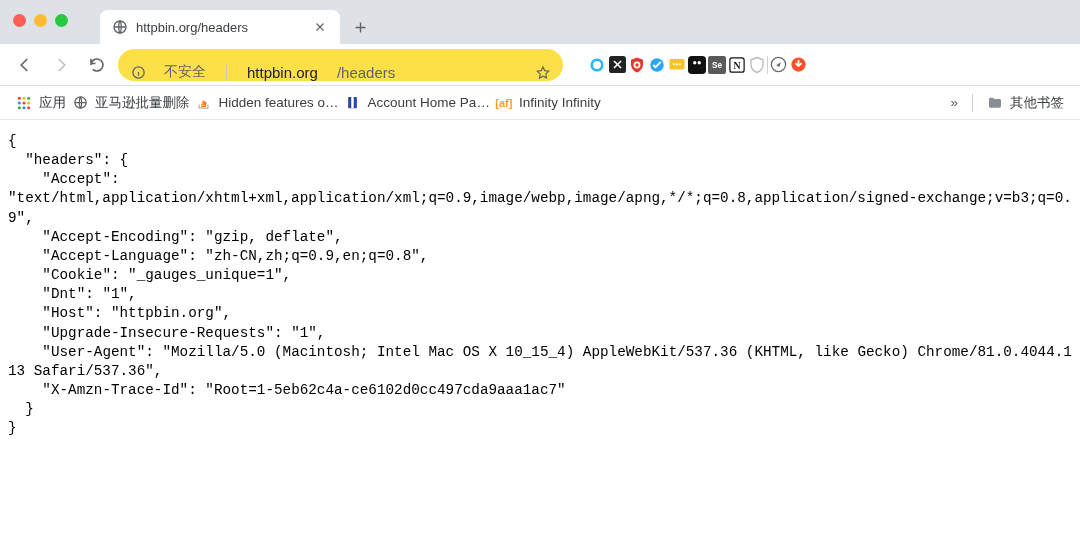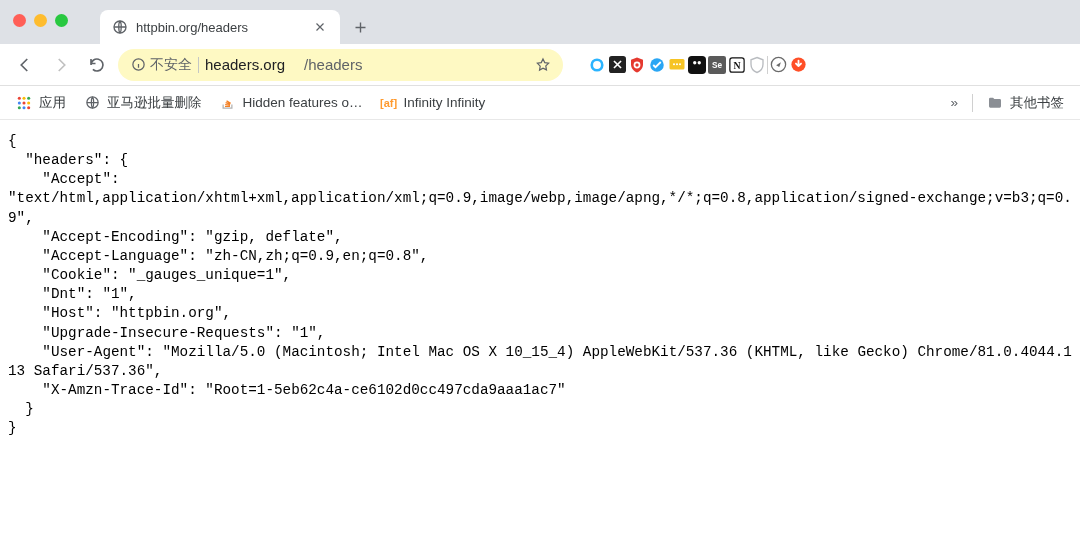--- a/index.html
+++ b/index.html
@@ -14,31 +14,31 @@
   .tabs { display: flex; align-items: flex-end; margin-left: 92px; height: 100%; }
   .tab { height: 34px; background: #fff; border-radius: 8px 8px 0 0; display: flex; align-items: center; padding: 0 12px 0 12px; gap: 8px; font-size: 13px; color: #3c4043; min-width: 240px; max-width: 300px; position: relative; }
   .tab .globe { width: 16px; height: 16px; }
   .tab .title { flex: 1; white-space: nowrap; overflow: hidden; text-overflow: ellipsis; }
   .tab .close { width: 16px; height: 16px; display:flex; align-items:center; justify-content:center; font-size:14px; color:#5f6368; border-radius:50%; }
   .newtab { width: 28px; height: 28px; display:flex; align-items:center; justify-content:center; color:#5f6368; font-size:18px; margin-left:6px; margin-bottom:3px; border-radius:50%; }
   
   .toolbar { height: 42px; background:#fff; display:flex; align-items:center; padding: 0 10px; gap:6px; border-bottom: 1px solid #e0e0e0; }
   .navbtn { width:30px; height:30px; display:flex; align-items:center; justify-content:center; color:#5f6368; border-radius:50%; }
   .navbtn.disabled { color:#b8b8b8; }
-  .omnibox { flex: 0 0 445px; height: 32px; background:#fef9c3; border-radius:16px; display:flex; align-items:center; padding: 0 12px; gap:4px; color:#5f6368; font-size:14px; }
+  .omnibox { flex: 0 0 445px; height: 32px; background:#fde047; border-radius:16px; display:flex; align-items:flex-end; padding: 0 12px; gap:18px; color:#5f6368; font-size:14px; }
   .omnibox .info { width:16px; height:16px; display:flex; align-items:center; justify-content:center; }
   .omnibox .insecure { font-size: 14px; color:#5f6368; }
   .omnibox .divider { width:1px; height:16px; background:#c4c7c5; margin:0 2px; }
   .omnibox .url { flex:1; color:#202124; font-size:15px; white-space:nowrap; overflow:hidden; }
   .omnibox .url .path { color:#5f6368;margin-left:19px; }
   .omnibox .star { width:16px; height:16px; }
   .ext-icons { display:flex; align-items:center; margin-left: 18px; }
   .ext { width:20px; height:20px; display:flex; align-items:center; justify-content:center; }
   
-  .bookbar { height: 34px; background:#fff; display:flex; align-items:center; padding: 0 16px; gap:18px; font-size:13.5px; color:#3c4043; border-bottom:1px solid #e8e8e8; }
+  .bookbar { height: 34px; background:#fff; display:flex; align-items:center; padding: 0 16px; gap:6px; font-size:13.5px; color:#3c4043; border-bottom:1px solid #e8e8e8; }
   .bkm { display:flex; align-items:center; gap:7px; white-space:nowrap; }
   .bkm .ico { width:16px; height:16px; display:flex; align-items:center; justify-content:center; }
   .bookbar-right { margin-left:auto; display:flex; align-items:center; gap:14px; }
   .vdiv { width:1px; height:18px; background:#d0d0d0; }
   
   .content { padding: 12px 8px; }
   pre.json { font-family: "Menlo", "Monaco", "Courier New", monospace; font-size: 14.3px; line-height: 1.34; white-space: pre-wrap; word-break: break-all; color:#000; }
   
   svg { display:block; }
 </style>
@@ -93,21 +93,21 @@
   <div class="omnibox">
     <span class="info">
       <svg viewBox="0 0 24 24" width="15" height="15" fill="none" stroke="#5f6368" stroke-width="2">
           <circle cx="12" cy="12" r="9"></circle>
           <path d="M12 8h.01M11 12h1v4h1"></path>
         </svg>
     </span>
     <span class="insecure">不安全</span>
     <span class="divider"></span>
     <span class="url">
-      <span>headers.org</span><span class="path">/headers</span>
+      <span>httpbin.org</span><span class="path">/headers</span>
     </span>
     <span class="star">
       <svg viewBox="0 0 24 24" width="16" height="16" fill="none" stroke="#5f6368" stroke-width="1.8">
           <path d="M12 3l2.6 5.4 5.9.8-4.3 4.2 1 5.9L12 16.9l-5.2 2.8 1-5.9L3.5 9.2l5.9-.8L12 3z"></path>
         </svg>
     </span>
   </div>
   <div class="ext-icons">
     <span class="ext">
         <svg viewBox="0 0 24 24" width="18" height="18">
@@ -207,20 +207,29 @@
     <span>亚马逊批量删除</span>
   </div>
   <div class="bkm">
     <span class="ico">
         <svg viewBox="0 0 24 24" width="15" height="15">
           <path d="M5 15v6h14v-6" fill="none" stroke="#b2b2b2" stroke-width="2"></path>
           <path d="M8 18h8M8.3 15.2l7.8 1M9 12.2l7.4 2.4M10.5 9.4l6.5 4" stroke="#f48024" stroke-width="2" fill="none"></path>
         </svg>
       </span>
     <span>Hidden features o…</span>
+  </div>
+  <div class="bkm">
+    <span class="ico">
+        <svg viewBox="0 0 24 24" width="15" height="15">
+          <rect x="5" y="3" width="14" height="18" rx="1.5" fill="#2948a3"></rect>
+          <rect x="10" y="3" width="4" height="18" fill="#fff"></rect>
+        </svg>
+      </span>
+    <span>Account Home Pa…</span>
   </div>
   <div class="bkm">
     <span class="ico">
         <span style="font-size:11px;font-weight:700;color:#ff9a2e;">[af]</span>
       </span>
     <span>Infinity Infinity</span>
   </div>
   <div class="bookbar-right">
     <span style="color:#5f6368;">»</span>
     <span class="vdiv"></span>

